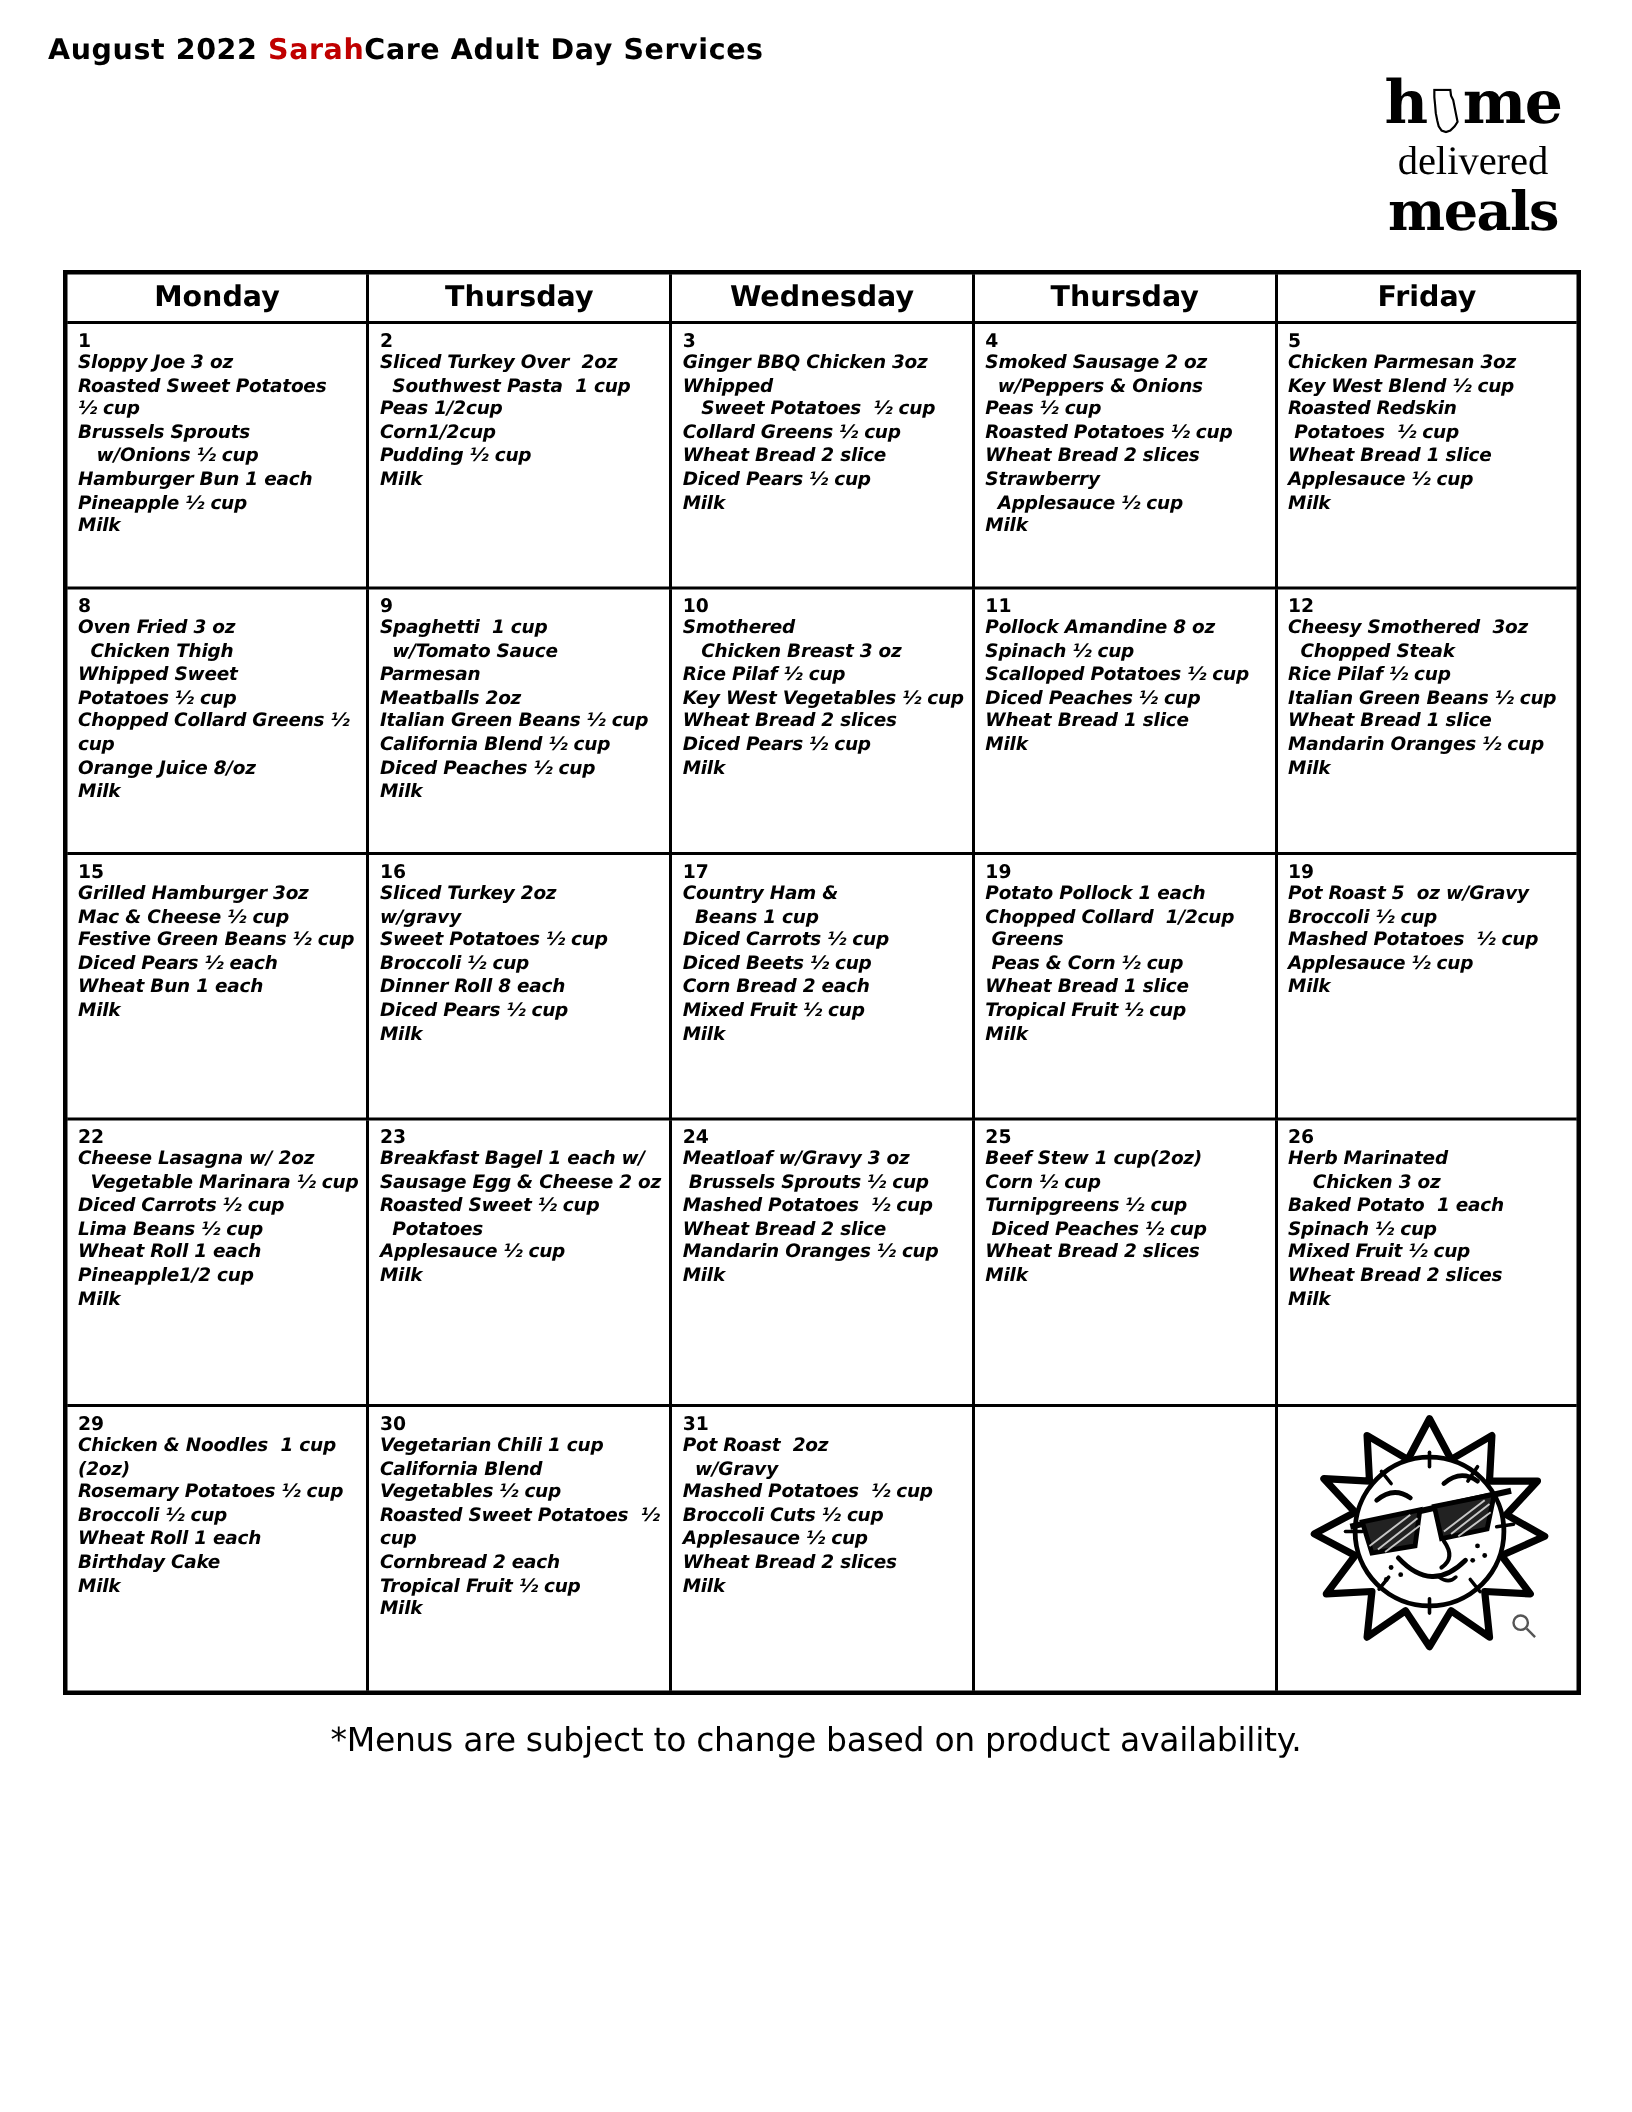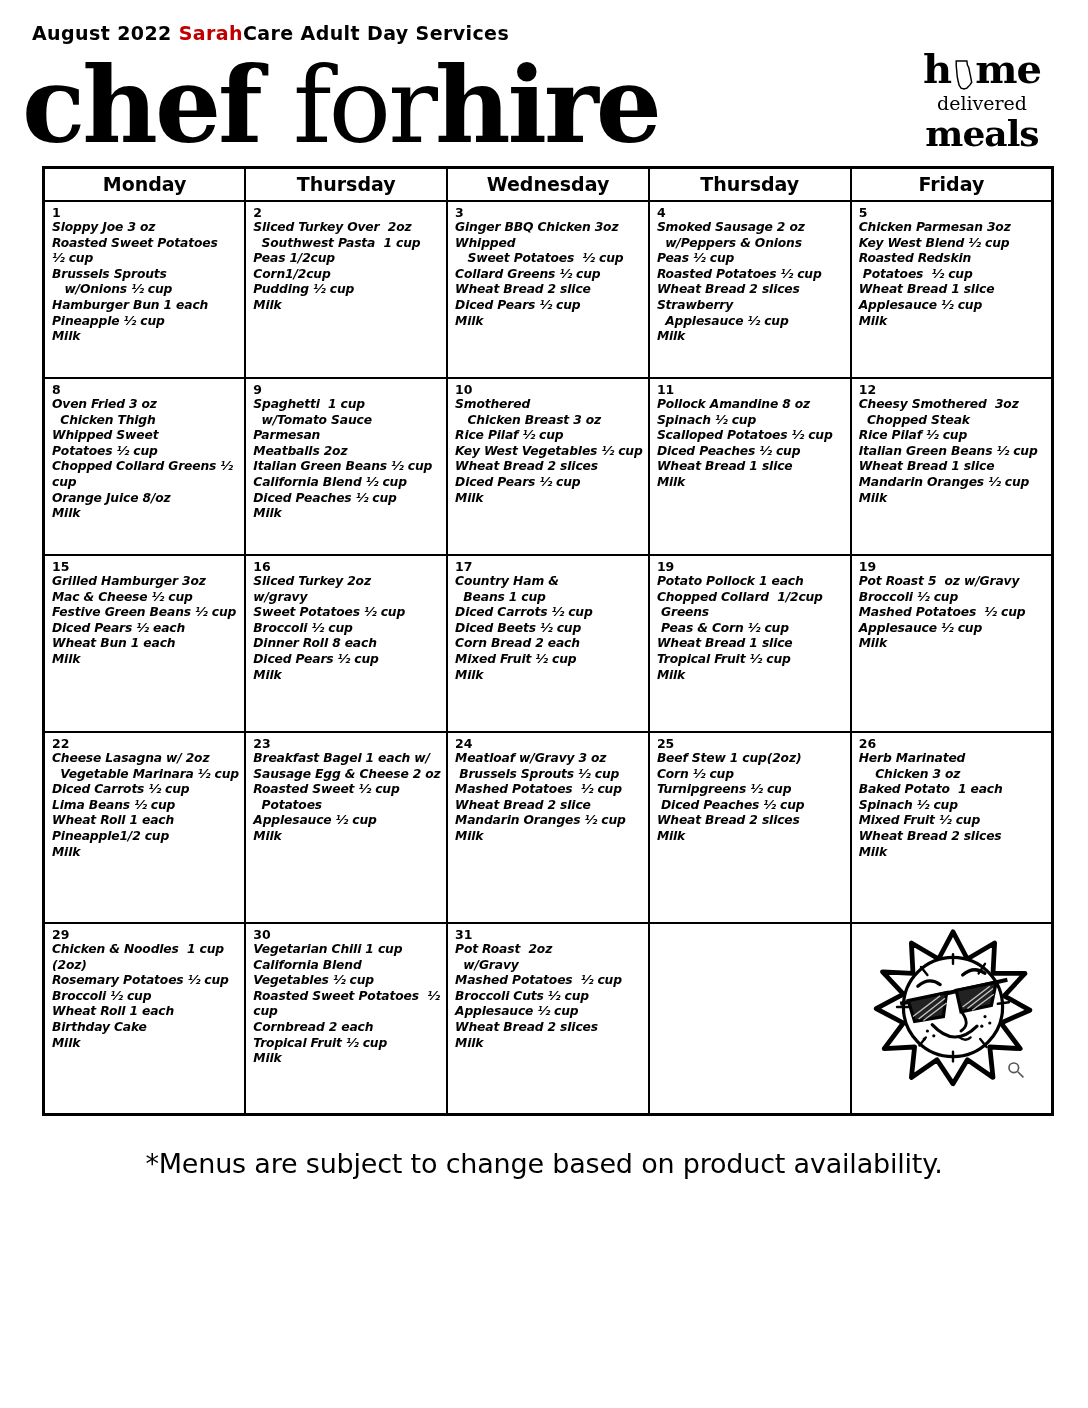--- a/index.html
+++ b/index.html
@@ -72,36 +72,37 @@
   }
   .hdm-row1 .ind-state {
     display: inline-block;
     width: 22px;
     height: 30px;
     margin: 0 1px;
     position: relative;
     top: 2px;
   }
   .hdm-row2 {
-    font-size: 19px;
+    font-size: 27px;
     letter-spacing: 0px;
     margin-top: 4px;
+    font-family: Liberation Serif, serif;
   }
   .hdm-row3 {
     font-size: 36px;
     font-weight: bold;
     letter-spacing: -1px;
     margin-top: 2px;
   }
 
   
   .calendar {
     position: absolute;
     left: 42px;
-    top: 166px;
+    top: 180px;
     width: 1012px;
     border-collapse: collapse;
     table-layout: fixed;
     border: 3px solid #000;
   }
   .calendar col { width: 20%; }
 
   .calendar th {
     border: 2px solid #000;
     font-family: "DejaVu Sans", sans-serif;
@@ -146,37 +147,34 @@
   .sun-wrap { display: block; margin: 0 auto; }
 
   
   .footnote {
     position: absolute;
     left: 0;
     right: 0;
     top: 1148px;
     text-align: center;
     font-family: "DejaVu Sans", sans-serif;
-    font-size: 27px;
+    font-size: 22px;
     font-weight: normal;
     letter-spacing: -0.2px;
   }
 </style>
 </head>
 <body>
 
 <div class="page">
 
   <div class="title-line">
     <span>August 2022 </span><span class="brand-red">Sarah</span><span>Care Adult Day Services</span>
   </div>
 
-  <div class="wordmark">
-    <span class="w-bold">chef </span><span class="w-light">for</span><span class="w-bold">hire</span>
-  </div>
 
   <div class="hdm-logo">
     <div class="hdm-row1">
       <span>h</span>
       <span class="ind-state">
         <svg viewBox="0 0 44 62" width="22" height="30" aria-hidden="true">
           <path d="M8 2 L30 2 L31 10 L34 16 L36 26 L38 36 L40 46 L36 52 L30 58 L24 60 L18 58 L14 52 L12 44 L10 34 L9 22 L8 12 Z" fill="#ffffff" stroke="#000000" stroke-width="3"></path>
         </svg>
       </span>
       <span>me</span>

